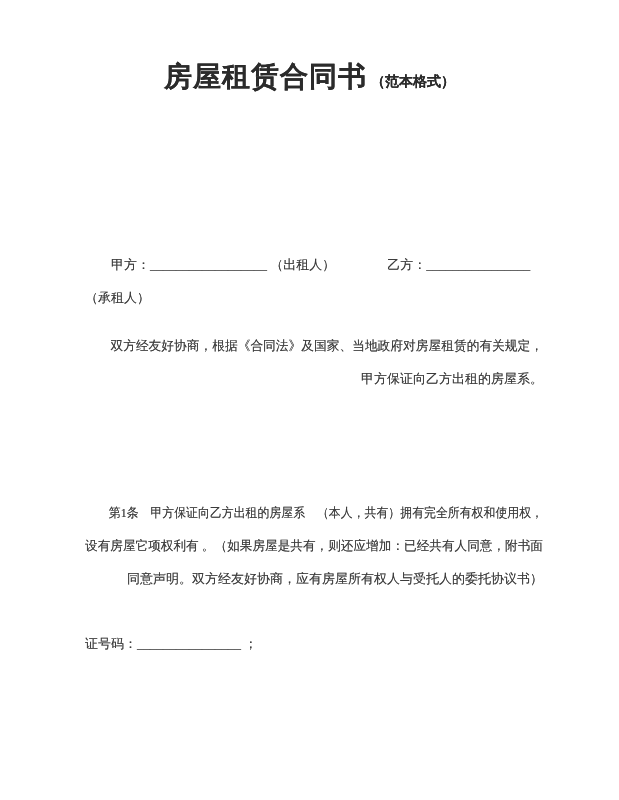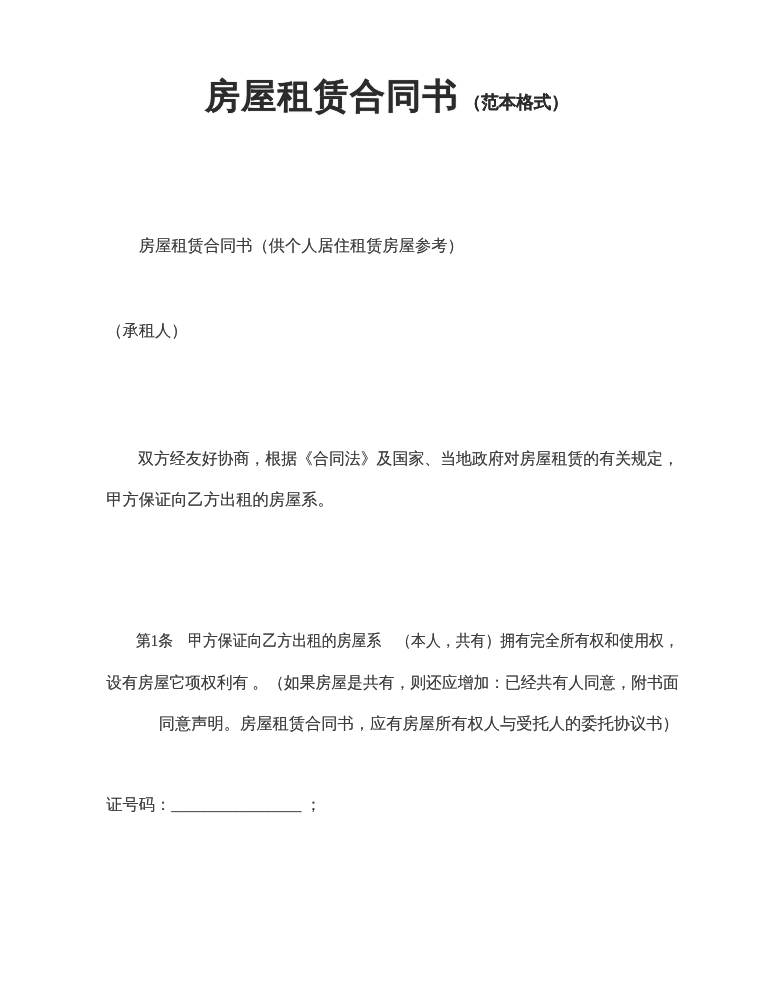--- a/index.html
+++ b/index.html
@@ -54,51 +54,49 @@
     white-space: nowrap;
   }
   .line-text {
     display: inline-block;
     white-space: pre;
     transform-origin: left center;
     text-shadow: 0 0 0.5px rgba(60,60,60,0.6);
   }
   .p-subtitle  { top: 180px; }
   .p-parties   { top: 248px; }
-  .p-preamble  { top: 350px; }
+  .p-preamble  { top: 329px; text-align: right; }
   .p-heading   { top: 432px; }
   .p-article1  { top: 496px; text-align: right; }
   .p-article2  { top: 627px; }
 </style>
 </head>
 <body>
 
 <div class="page">
 
   <div class="doc-title">
     <span class="title-main">房屋租赁合同书</span><span class="title-suffix">（范本格式）</span>
   </div>
 
-  <div class="para p-subtitle">
-    <div class="line"><span class="line-text">　　房屋租赁合同书（供个人居住租赁房屋参考）</span></div>
-  </div>
 
   <div class="para p-parties">
+    <div class="line"><span class="line-text">　　甲方：__________________ （出租人）　　　　乙方：________________</span></div>
     <div class="line"><span class="line-text">（承租人）</span></div>
   </div>
 
   <div class="para p-preamble">
     <div class="line"><span class="line-text" style="transform: scaleX(0.978632);">　　双方经友好协商，根据《合同法》及国家、当地政府对房屋租赁的有关规定，</span></div>
     <div class="line"><span class="line-text">甲方保证向乙方出租的房屋系。</span></div>
   </div>
 
 
   <div class="para p-article1">
     <div class="line"><span class="line-text" style="transform: scaleX(0.915085);">　　第1条　甲方保证向乙方出租的房屋系　（本人，共有）拥有完全所有权和使用权，</span></div>
     <div class="line"><span class="line-text" style="transform: scaleX(0.971883);">设有房屋它项权利有 。（如果房屋是共有，则还应增加：已经共有人同意，附书面</span></div>
-    <div class="line"><span class="line-text">同意声明。房屋租赁合同书，应有房屋所有权人与受托人的委托协议书）</span></div>
+    <div class="line"><span class="line-text">同意声明。双方经友好协商，应有房屋所有权人与受托人的委托协议书）</span></div>
   </div>
 
   <div class="para p-article2">
     <div class="line"><span class="line-text">证号码：________________ ；</span></div>
   </div>
 
 </div>
 
 </body></html>

